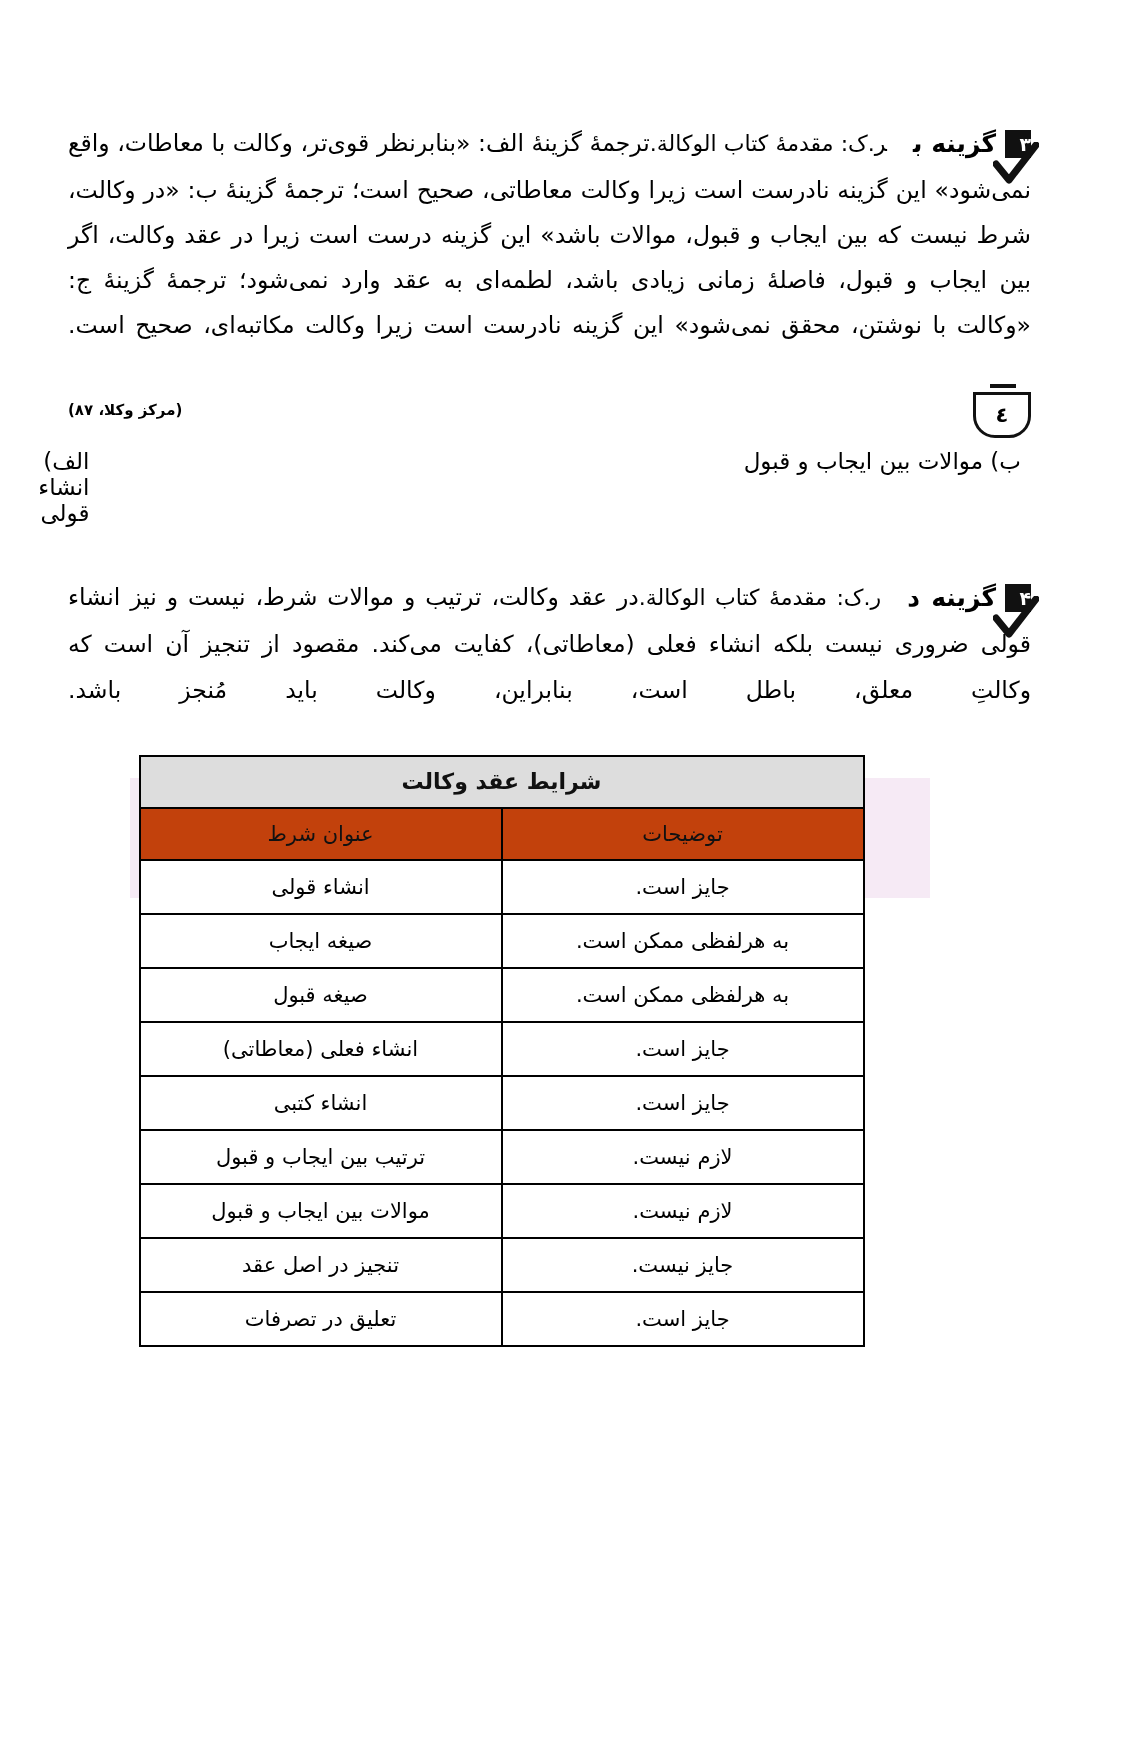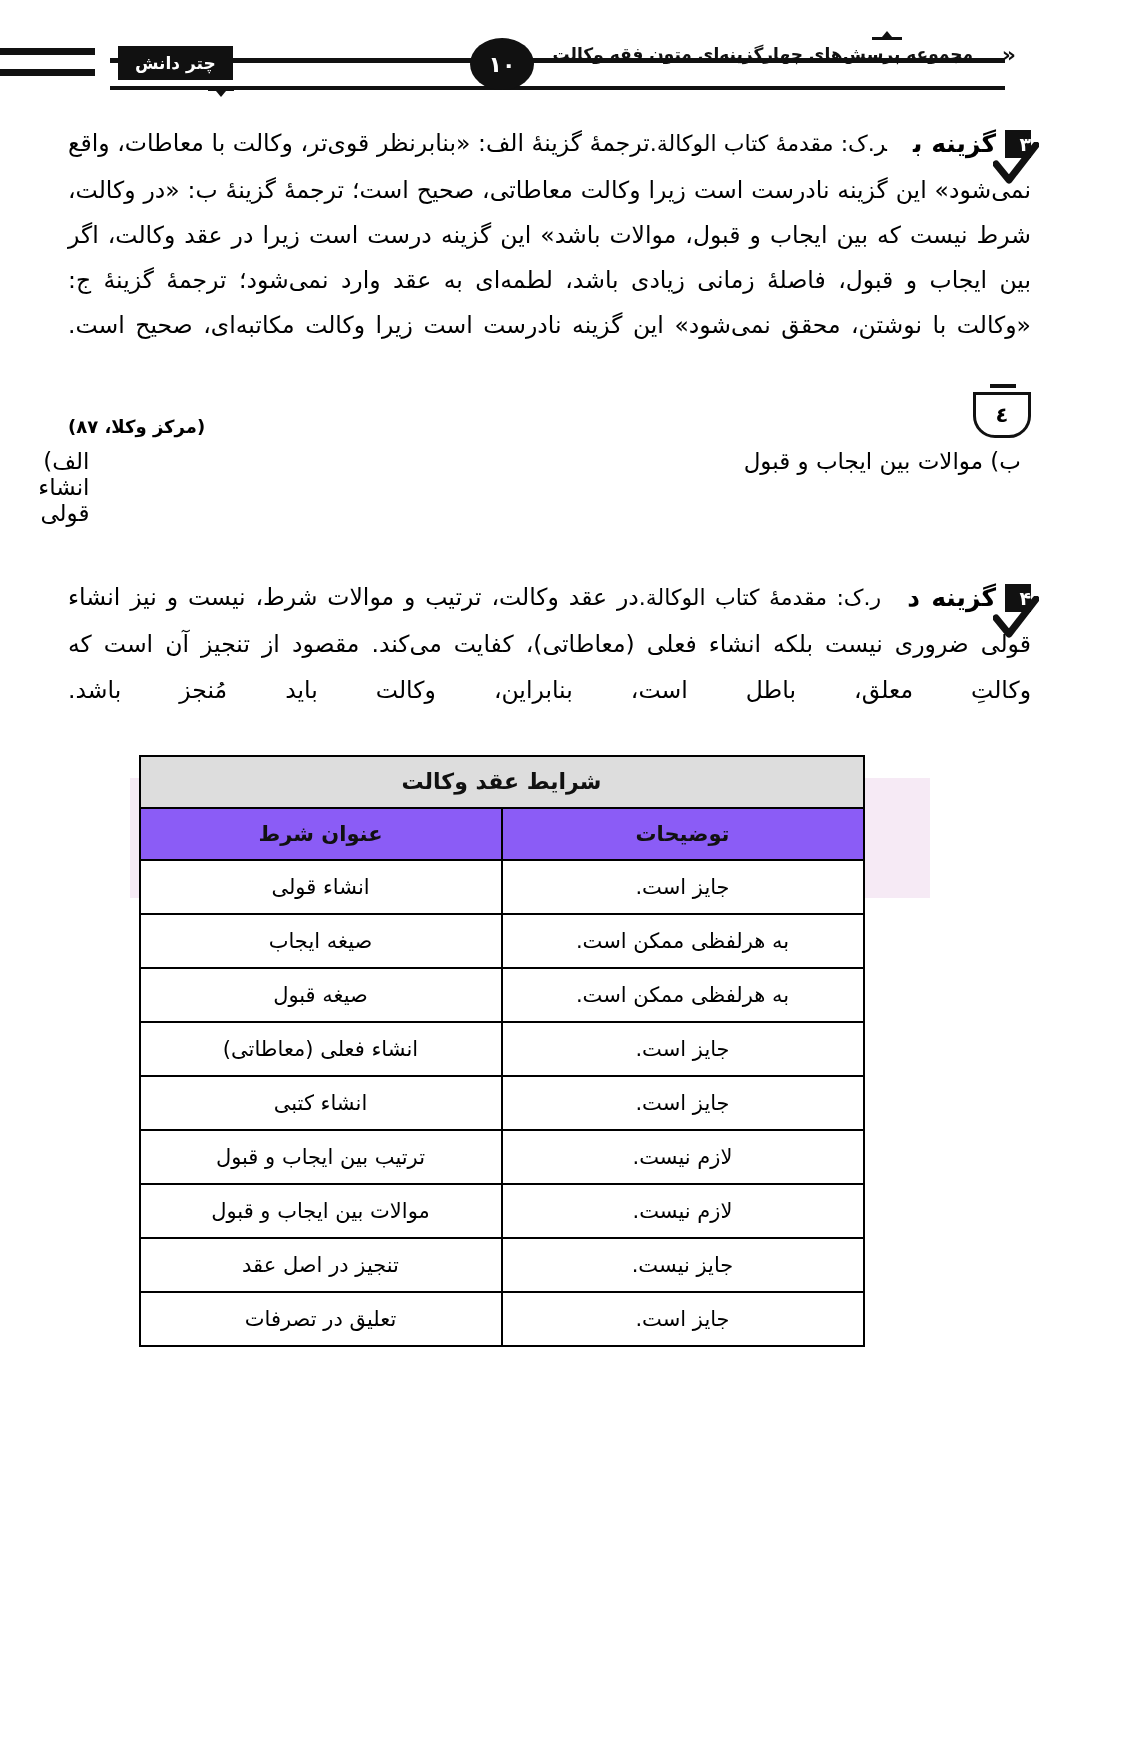--- a/index.html
+++ b/index.html
@@ -113,22 +113,22 @@
     font-size:21px;font-weight:700;background:#fff;
   }
   .q-badge::before{
     content:"";position:absolute;right:12px;top:-11px;width:26px;height:4px;background:#111;
   }
   .q-text{
     position:absolute;right:66px;top:3px;
     font-size:24px;font-weight:700;white-space:nowrap;
   }
   .q-src{
-    position:absolute;left:0;top:24px;
-    font-size:18px;font-weight:700;
+    position:absolute;left:0;top:9px;
+    font-size:15px;font-weight:700;
   }
 
   .options{
     margin-top:10px;
     font-size:23px;
   }
   .opt-row{display:flex;justify-content:flex-start;margin-bottom:14px;}
   .opt{width:50%;}
   .opt.right{padding-right:460px;box-sizing:border-box;}
   .opt.left{padding-right:10px;box-sizing:border-box;}
@@ -163,50 +163,36 @@
     background:transparent;
   }
   table, th, td{border:2px solid #000;}
   th.title-cell{
     background:#dddddd;
     font-size:22px;font-weight:700;
     height:48px;text-align:center;
     color:#111;
   }
   th.col-head{
-    background:#8b5cf6;
-    font-size:21px;font-weight:700;
+    background:#c2410c;
+    font-size:21px;font-weight:400;
     height:48px;text-align:center;color:#111;
   }
   td{
     height:50px;text-align:center;font-size:21px;
     background:#fff;
   }
   col.c1{width:363px;}
   col.c2{width:363px;}
 </style>
 </head>
 <body>
 
 <div class="page">
 
-  <div class="header">
-    <div class="hdr-left-bars">
-        <i></i>
-        <i></i>
-      </div>
-    <div class="hdr-rule-top"></div>
-    <div class="hdr-rule-bottom"></div>
-    <div class="brand-box">چتر دانش</div>
-    <div class="hdr-ornament"></div>
-    <div class="hdr-ornament2"></div>
-    <div class="page-badge">۱۰</div>
-    <div class="hdr-title">مجموعه پرسش‌های چهارگزینه‌ای متون فقه وکالت</div>
-    <div class="hdr-chevrons">«</div>
-  </div>
 
   <div class="watermark">
     <div class="wm-band"></div>
     <div class="wm-glyph">الماسی</div>
   </div>
 
   <div class="body">
 
     <div class="answer-block">
       <div class="tick">

